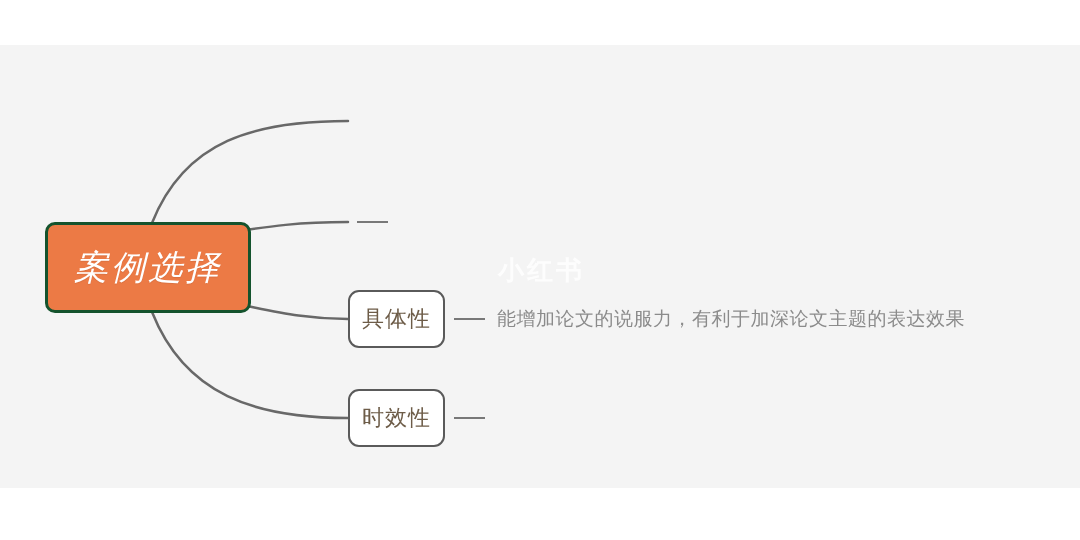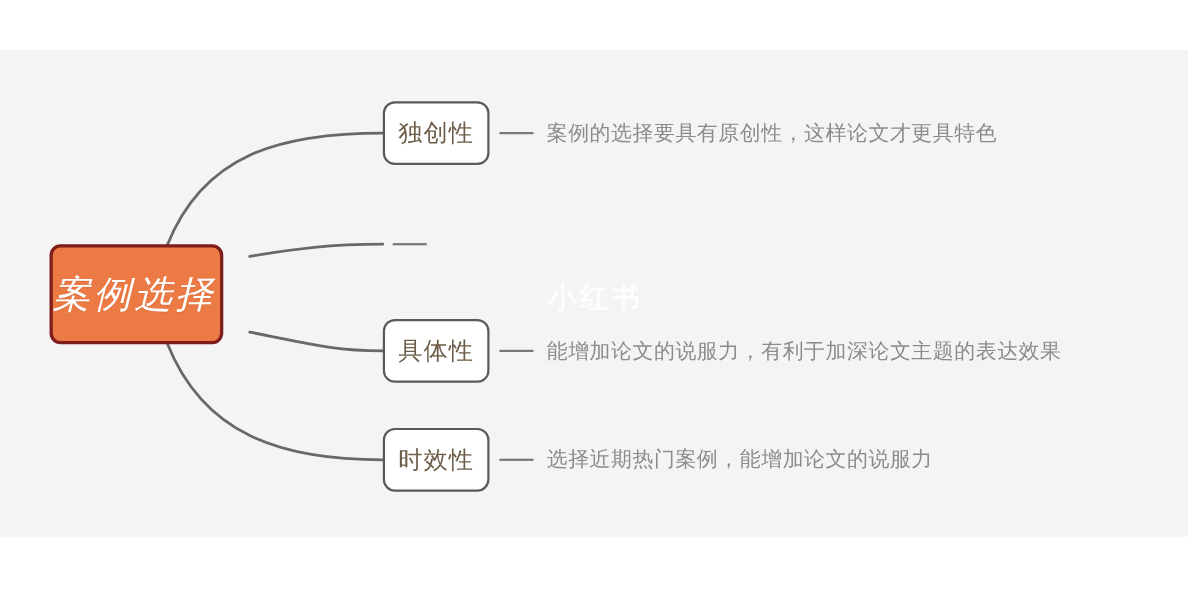--- a/index.html
+++ b/index.html
@@ -19,26 +19,26 @@
     width: 1080px; height: 443px;
     background: #f4f4f4;
   }
   svg.links {
     position: absolute; left: 0; top: 0;
     width: 1080px; height: 540px;
     pointer-events: none;
   }
   .root-node {
     position: absolute; left: 45px; top: 222px;
-    width: 158px; height: 91px;
+    width: 206px; height: 91px;
     box-sizing: border-box;
     background: #ec7a45;
-    border: 3px solid #7f1d1d;
+    border: 3px solid #14532d;
     border-radius: 10px;
-    display: flex; align-items: center; justify-content: flex-start;
+    display: flex; align-items: center; justify-content: center;
   }
   .root-label {
     color: #ffffff;
     font-family: "DejaVu Serif", "Liberation Serif", serif;
     font-style: italic;
     font-size: 34px;
     letter-spacing: 3px;
     white-space: nowrap;
     text-shadow: 0 1px 1px rgba(0,0,0,0.08);
   }
@@ -95,43 +95,35 @@
     <path d="M 152 223 C 185 140, 255 121, 348 121" fill="none" stroke="#686868" stroke-width="2.5" stroke-linecap="round"></path>
     <path d="M 227 233 C 270 226, 300 222, 348 222" fill="none" stroke="#686868" stroke-width="2.5" stroke-linecap="round"></path>
     <path d="M 227 302 C 270 310, 300 319, 348 319" fill="none" stroke="#686868" stroke-width="2.5" stroke-linecap="round"></path>
     <path d="M 152 312 C 185 395, 255 418, 348 418" fill="none" stroke="#686868" stroke-width="2.5" stroke-linecap="round"></path>
   </svg>
 
   <div class="root-node">
     <span class="root-label">案例选择</span>
   </div>
 
-  <div class="branch-row" style="top:92px">
-    <div class="branch-node">
-      <span class="branch-label">独创性</span>
-    </div>
-    <div class="connector-dash"></div>
-    <span class="branch-desc">案例的选择要具有原创性，这样论文才更具特色</span>
-  </div>
 
   <div class="branch-row" style="top:193px">
     <div class="connector-dash"></div>
   </div>
 
   <div class="branch-row" style="top:290px">
     <div class="branch-node">
       <span class="branch-label">具体性</span>
     </div>
     <div class="connector-dash"></div>
     <span class="branch-desc">能增加论文的说服力，有利于加深论文主题的表达效果</span>
   </div>
 
   <div class="branch-row" style="top:389px">
     <div class="branch-node">
       <span class="branch-label">时效性</span>
     </div>
     <div class="connector-dash"></div>
-    <span class="branch-desc">选择近期热门案例，能增加论文的说服力</span>
   </div>
 
   <div class="watermark">小红书</div>
 
 </div>
 
 </body></html>

